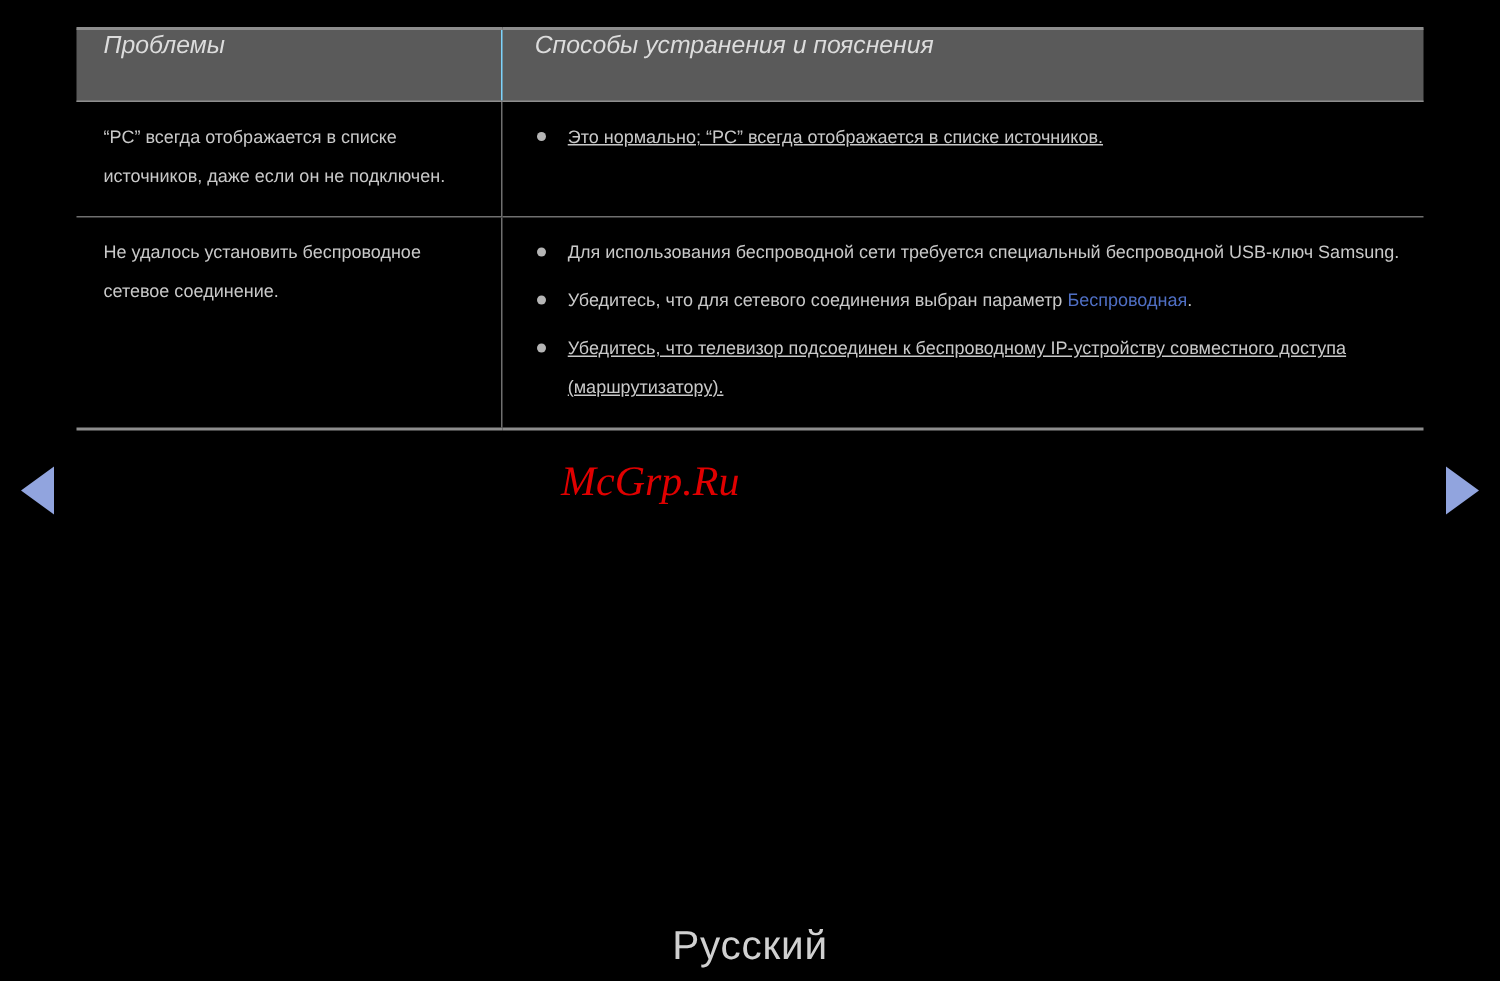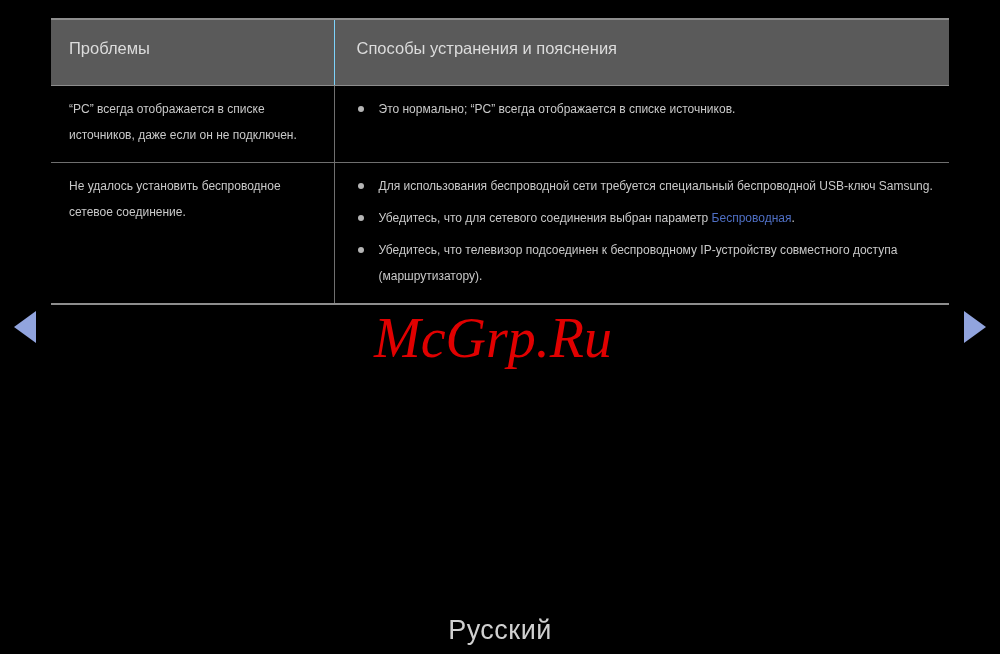--- a/index.html
+++ b/index.html
@@ -36,23 +36,24 @@
     font-weight: normal;
   }
 
   
   .thead-row th {
     background: #5a5a5a;
     color: #dcdcdc;
     font-size: 16.5px;
     line-height: 20px;
     height: 38px;
-    padding: 18px 0 9px 18px;
+    padding: 0 0 9px 18px;
     border-top: 2px solid #8d8d8d;
     border-bottom: 1px solid #8d8d8d;
+    font-style: italic;
   }
   .thead-row th.cell-solution {
     border-left: 1px solid #7dd3fc;
     padding-left: 22px;
   }
 
   
   .body-row td {
     background: #000000;
     border-bottom: 1px solid #6f6f6f;
@@ -94,21 +95,21 @@
     padding: 0;
     list-style: none;
   }
   ul.bullets li {
     position: relative;
     padding-left: 22px;
     margin: 0 0 6px 0;
     line-height: 26px;
     color: #c9c9c9;
   }
-  ul.bullets li:last-child { margin-bottom: 0; }
+  ul.bullets li:last-child { margin-bottom: 0; text-decoration: underline; }
   ul.bullets li .bullet-dot {
     position: absolute;
     left: 1px;
     top: 10px;
     width: 6px;
     height: 6px;
     border-radius: 50%;
     background: #b5b5b5;
   }
   .hl-blue { color: #4f6fc4; }
@@ -147,21 +148,21 @@
     letter-spacing: 0.5px;
   }
 
   
   .watermark {
     position: absolute;
     left: 374px;
     top: 306px;
     font-family: "Liberation Serif", serif;
     font-style: italic;
-    font-size: 56px;
+    font-size: 28px;
     color: #e00000;
     white-space: nowrap;
     pointer-events: none;
     letter-spacing: 0px;
   }
 </style>
 </head>
 <body>
 
 <table class="doc-table">

